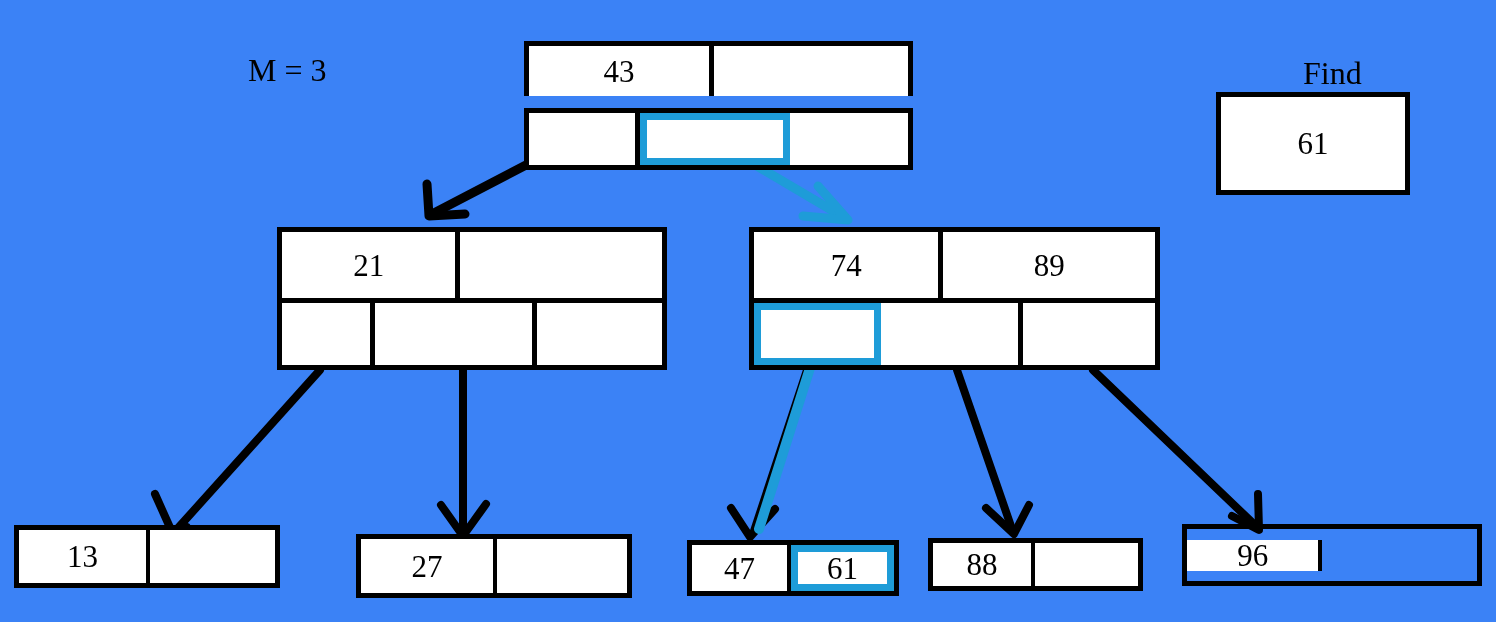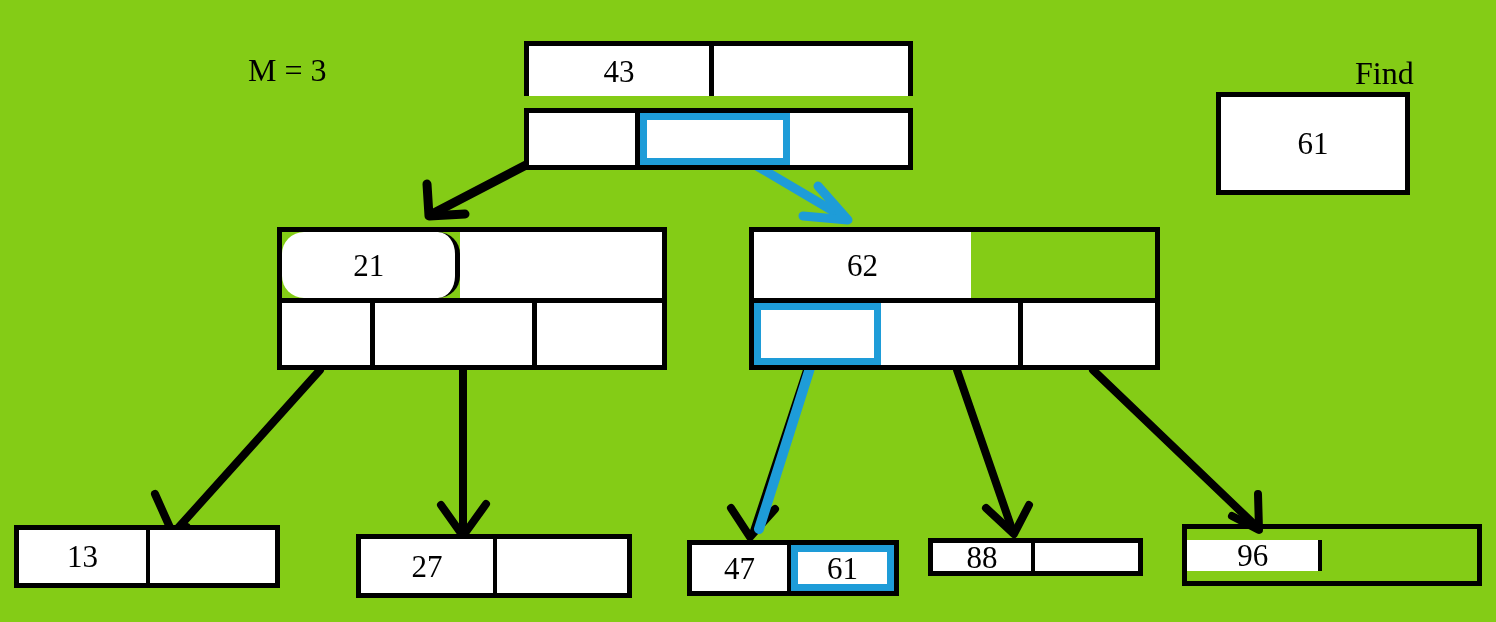--- a/index.html
+++ b/index.html
@@ -4,21 +4,21 @@
 <style>
   html, body {
     margin: 0;
     padding: 0;
     background: #ffffff;
   }
   #canvas {
     position: relative;
     width: 1496px;
     height: 622px;
-    background: #84cc16;
+    background: #3b82f6;
     overflow: hidden;
     font-family: "Liberation Serif", "DejaVu Serif", serif;
   }
   svg.overlay {
     position: absolute;
     left: 0;
     top: 0;
     width: 1496px;
     height: 622px;
     pointer-events: none;
@@ -142,50 +142,51 @@
 
     <g>
       <path d="M 1093 370 L 1258 528" stroke="#000000" stroke-width="8" stroke-linecap="round" fill="none"></path>
       <path d="M 1258 494 L 1259 530 L 1232 516" stroke="#000000" stroke-width="8" stroke-linecap="round" stroke-linejoin="round" fill="none"></path>
     </g>
 
   </svg>
 
   <div class="label" style="left:248px; top:52px;">M = 3</div>
 
-  <div class="label" style="left:1355px; top:55px;">Find</div>
+  <div class="label" style="left:1303px; top:55px;">Find</div>
   <div class="findbox" style="left:1216px; top:92px; width:194px; height:103px;">61</div>
 
   <div class="node" style="left:524px; top:41px; width:389px;gap:12px;">
     <div class="row keyrow" style="height:55px;">
       <div class="cell" style="width:190px;">43</div>
       <div class="cell" style="width:199px;"></div>
     </div>
     <div class="row ptrrow" style="height:62px;">
       <div class="cell" style="width:111px;"></div>
       <div class="cell hl" style="width:150px;"></div>
       <div class="cell" style="width:118px;"></div>
     </div>
   </div>
 
   <div class="node" style="left:277px; top:227px; width:390px;">
     <div class="row keyrow" style="height:71px;">
-      <div class="cell" style="width:183px;border-radius:22px;">21</div>
+      <div class="cell" style="width:183px;">21</div>
       <div class="cell" style="width:207px;"></div>
     </div>
     <div class="row ptrrow" style="height:72px;">
       <div class="cell" style="width:95px;"></div>
       <div class="cell" style="width:167px;"></div>
       <div class="cell" style="width:128px;"></div>
     </div>
   </div>
 
   <div class="node" style="left:749px; top:227px; width:411px;">
     <div class="row keyrow" style="height:71px;">
-      <div class="cell" style="width:217px;">62</div>
+      <div class="cell" style="width:194px;">74</div>
+      <div class="cell" style="width:217px;">89</div>
     </div>
     <div class="row ptrrow" style="height:72px;">
       <div class="cell hl" style="width:130px;"></div>
       <div class="cell" style="width:146px;"></div>
       <div class="cell" style="width:135px;"></div>
     </div>
   </div>
 
   <div class="node" style="left:14px; top:525px; width:266px;">
     <div class="row leafbox" style="height:63px;">
@@ -202,21 +203,21 @@
   </div>
 
   <div class="node" style="left:687px; top:540px; width:212px;">
     <div class="row leafbox" style="height:56px;">
       <div class="cell" style="width:104px;">47</div>
       <div class="cell hl" style="width:108px;">61</div>
     </div>
   </div>
 
   <div class="node" style="left:928px; top:538px; width:215px;">
-    <div class="row leafbox" style="height:38px;">
+    <div class="row leafbox" style="height:53px;">
       <div class="cell" style="width:107px;">88</div>
       <div class="cell" style="width:108px;"></div>
     </div>
   </div>
 
   <div class="node" style="left:1182px; top:524px; width:300px;">
     <div class="row leafbox" style="height:62px;align-items:center;">
       <div class="cell" style="width:140px;">96</div>
       <div class="cell" style="width:160px;"></div>
     </div>

